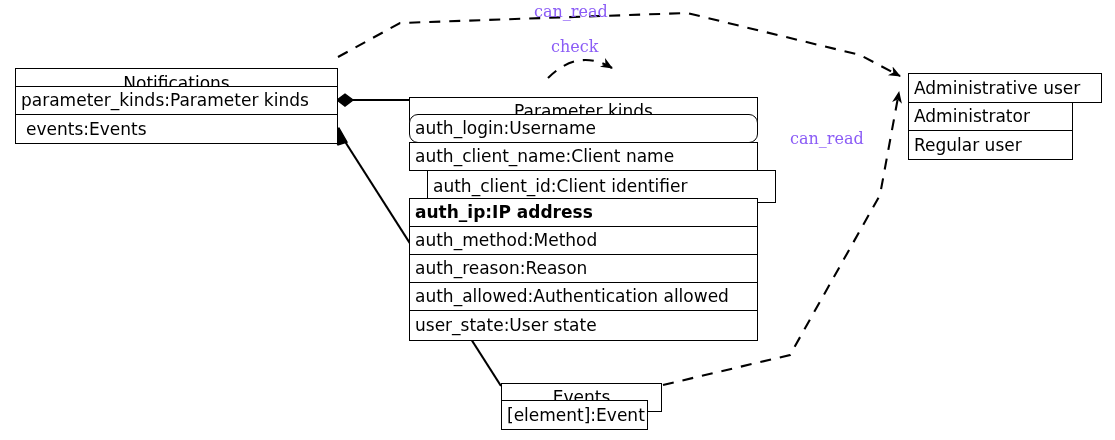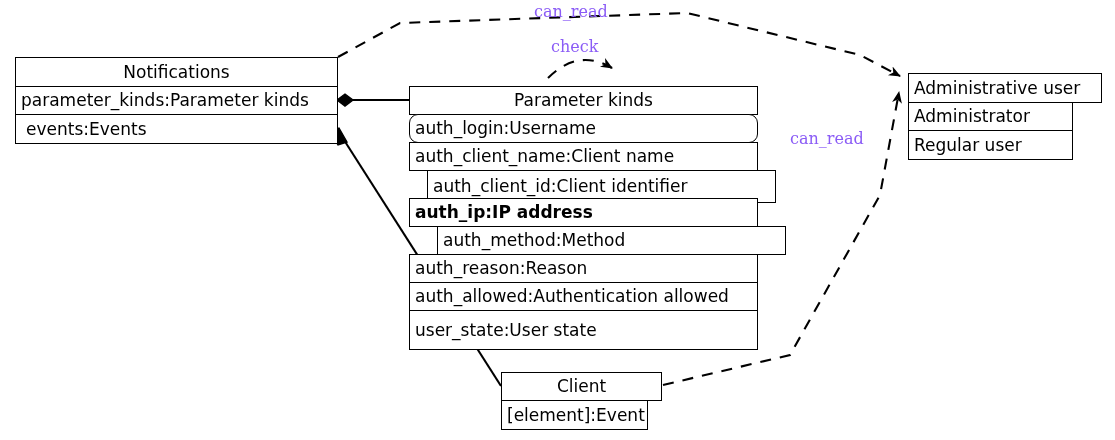--- a/index.html
+++ b/index.html
@@ -37,20 +37,21 @@
     line-height: 1;
     color: #000000;
     display: flex;
     align-items: center;
     white-space: nowrap;
     overflow: visible;
   }
   .uml-cell.header {
     justify-content: center;
     padding: 0 6px;
+    margin-top: 11px;
   }
   .uml-cell.attr {
     justify-content: flex-start;
     padding-left: 5px;
   }
   .edge-label {
     position: absolute;
     font-family: "DejaVu Serif", serif;
     font-size: 16px;
     color: #8b5cf6;
@@ -98,34 +99,34 @@
     <div class="uml-cell attr" style="left:15px; top:86px; width:323px; height:29px;">parameter_kinds:Parameter kinds</div>
     <div class="uml-cell attr" style="left:15px; top:114px; width:323px; height:30px;padding-left:10px;">events:Events</div>
   </div>
 
   <div class="uml-class">
     <div class="uml-cell header" style="left:409px; top:86px; width:349px; height:29px;">Parameter kinds</div>
     <div class="uml-cell attr" style="left:409px; top:114px; width:349px; height:29px;border-radius:9px;">auth_login:Username</div>
     <div class="uml-cell attr" style="left:409px; top:142px; width:349px; height:29px;">auth_client_name:Client name</div>
     <div class="uml-cell attr" style="left:427px; top:170px; width:349px; height:33px;">auth_client_id:Client identifier</div>
     <div class="uml-cell attr" style="left:409px; top:198px; width:349px; height:29px;font-weight:bold;">auth_ip:IP address</div>
-    <div class="uml-cell attr" style="left:409px; top:226px; width:349px; height:29px;margin-left:28px;">auth_method:Method</div>
+    <div class="uml-cell attr" style="left:409px; top:226px; width:349px; height:29px;">auth_method:Method</div>
     <div class="uml-cell attr" style="left:409px; top:254px; width:349px; height:29px;">auth_reason:Reason</div>
     <div class="uml-cell attr" style="left:409px; top:282px; width:349px; height:29px;">auth_allowed:Authentication allowed</div>
-    <div class="uml-cell attr" style="left:409px; top:310px; width:349px; height:40px;">user_state:User state</div>
+    <div class="uml-cell attr" style="left:409px; top:310px; width:349px; height:31px;">user_state:User state</div>
   </div>
 
   <div class="uml-class">
     <div class="uml-cell attr" style="left:908px; top:73px; width:194px; height:30px;">Administrative user</div>
     <div class="uml-cell attr" style="left:908px; top:102px; width:165px; height:29px;">Administrator</div>
     <div class="uml-cell attr" style="left:908px; top:130px; width:165px; height:30px;">Regular user</div>
   </div>
 
   <div class="uml-class">
-    <div class="uml-cell header" style="left:501px; top:372px; width:161px; height:29px;">Client</div>
+    <div class="uml-cell header" style="left:501px; top:372px; width:161px; height:29px;">Events</div>
     <div class="uml-cell attr" style="left:501px; top:400px; width:147px; height:30px;">[element]:Event</div>
   </div>
 
   <div class="edge-label" style="left:534px; top:4px;">can_read</div>
 
   <div class="edge-label" style="left:551px; top:39px;">check</div>
 
   <div class="edge-label" style="left:790px; top:131px;">can_read</div>
 
 </div>

